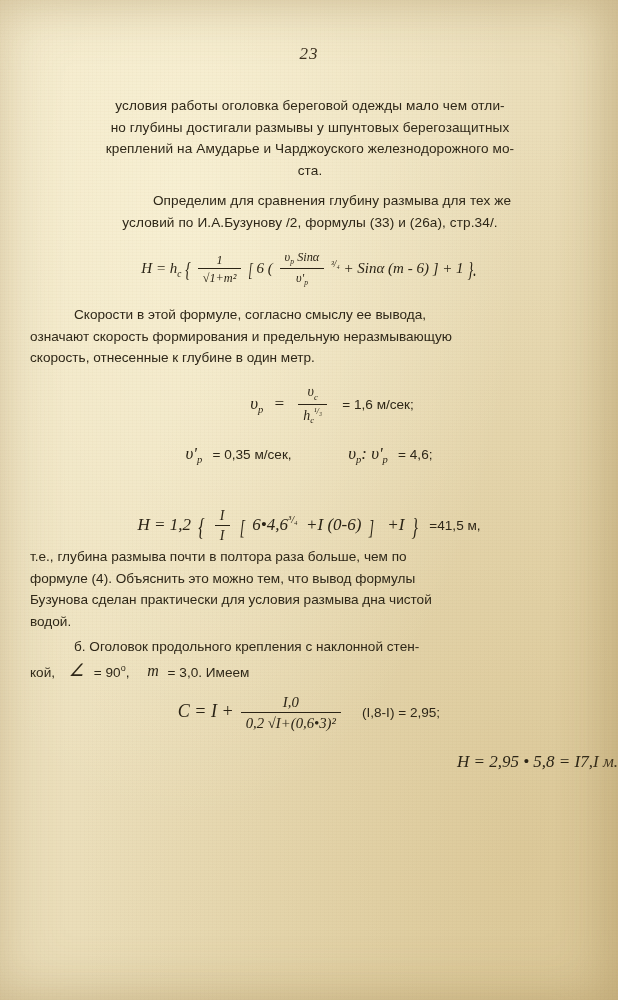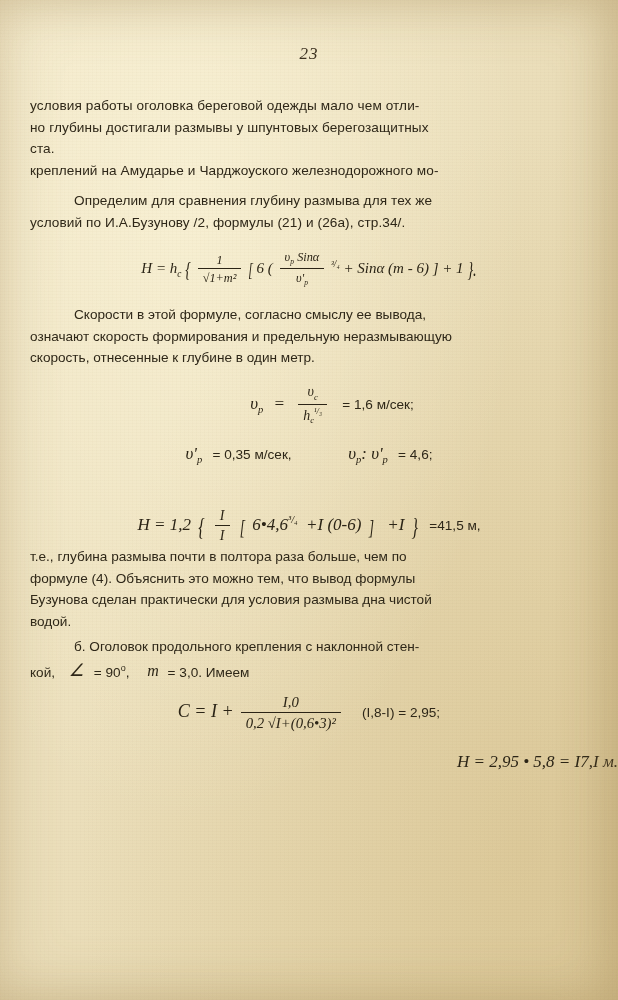--- a/index.html
+++ b/index.html
@@ -59,20 +59,21 @@
   .body-text {
     position: absolute;
     left: 30px;
     width: 560px;
     top: 95px;
     color: #2e2718;
     font-family: "Liberation Sans", sans-serif;
     font-size: 13.6px;
     line-height: 21.5px;
     letter-spacing: 0.1px;
+    text-align: center;
   }
   p {
     margin: 0 0 0 0;
   }
   .hw {
     font-family: "Liberation Serif", serif;
     font-style: italic;
   }
   .frac {
     display: inline-block;
@@ -136,24 +137,24 @@
 <body>
 
 <div class="page">
   <div class="content">
 
     <div class="page-number">23</div>
 
     <div class="body-text">
       <p class="typedline">условия работы оголовка береговой одежды мало чем отли-</p>
       <p class="typedline">но глубины достигали размывы у шпунтовых берегозащитных</p>
+      <p class="typedline">креплений на Амударье и Чарджоуского железнодорожного мо-</p>
       <p class="typedline">ста.</p>
-      <p class="typedline">креплений на Амударье и Чарджоуского железнодорожного мо-</p>
       <p class="typedline" style="margin-top:9px;text-indent:44px;">Определим для сравнения  глубину размыва для тех же</p>
-      <p class="typedline">условий по И.А.Бузунову /2, формулы (21) и (26а), стр.34/.</p>
+      <p class="typedline">условий по И.А.Бузунову /2, формулы (33) и (26а), стр.34/.</p>
     </div>
 
     <div class="blk eq1">
       <span class="hw">
         <span>Н = h</span><span class="sub">с</span>
       </span>
       <span class="hw big" style="font-size:0.95em;">{</span>
       <span class="frac hw">
         <span class="num">1</span>
         <span class="den">√1+m²</span>

